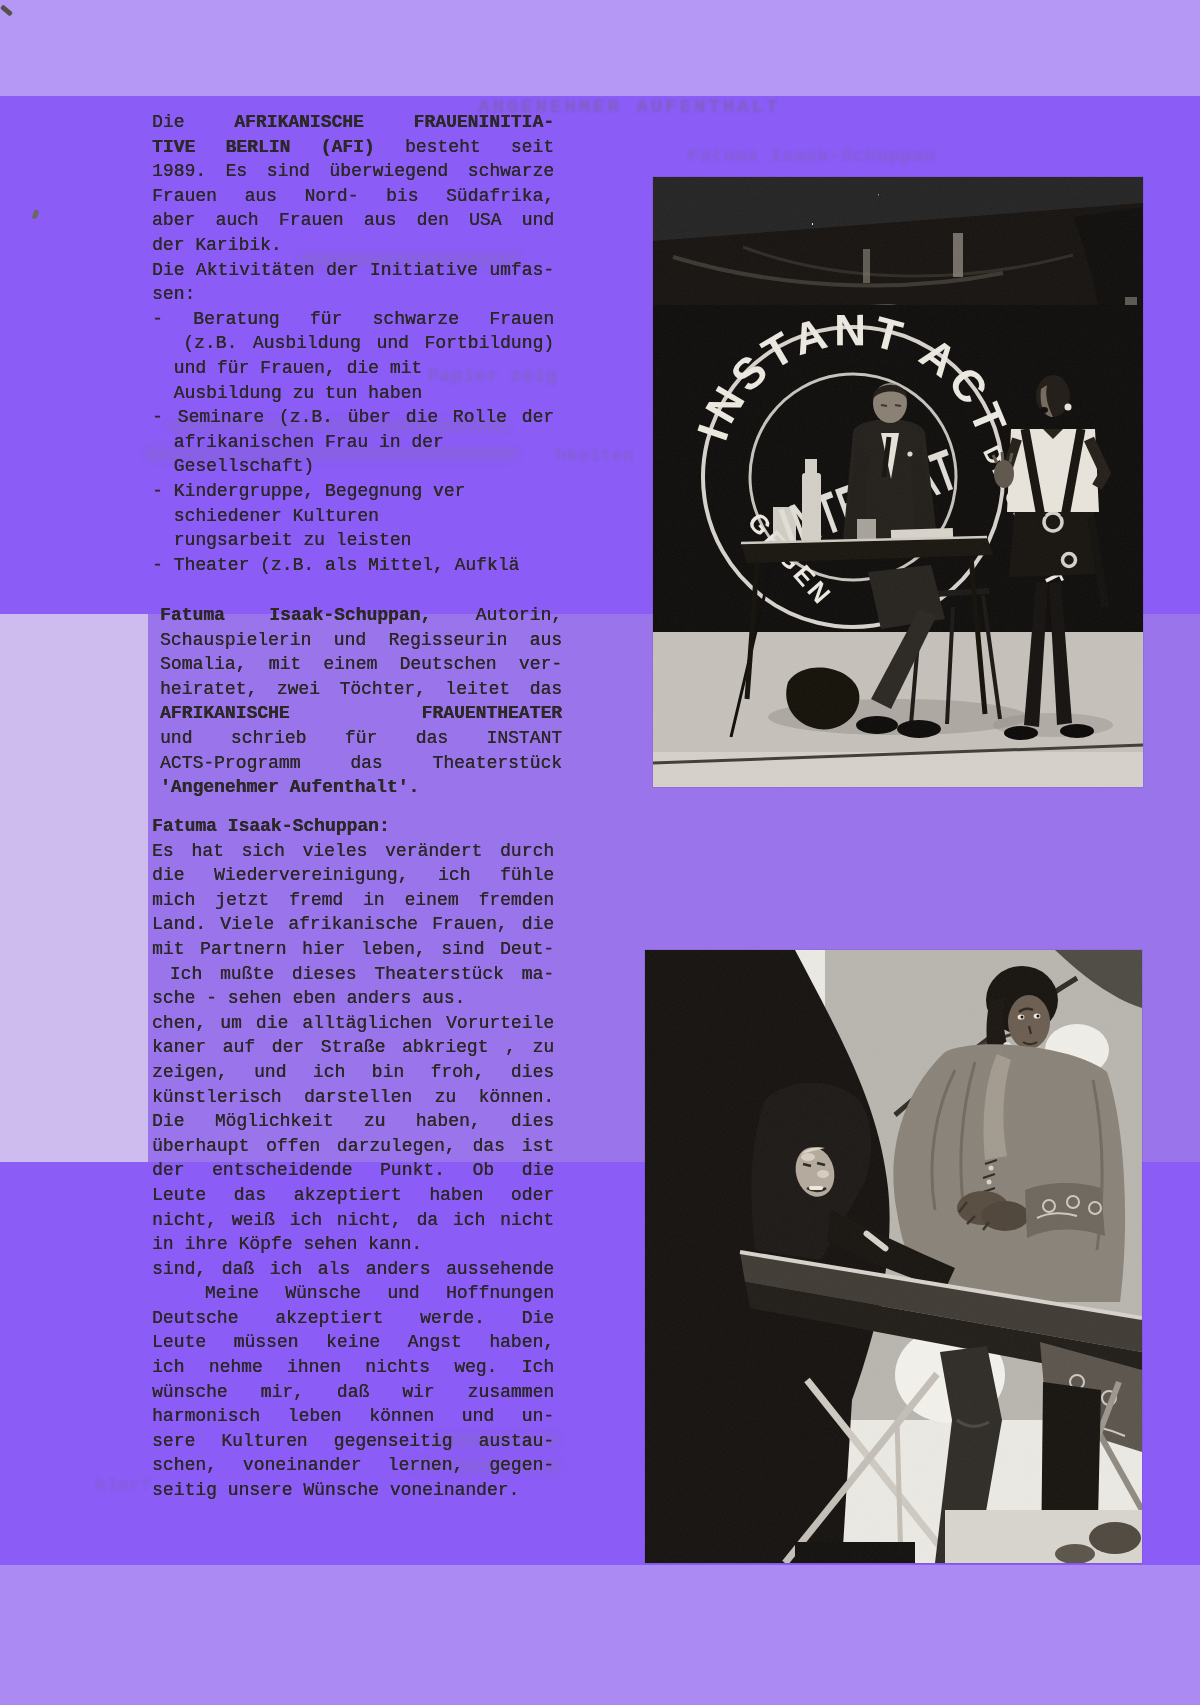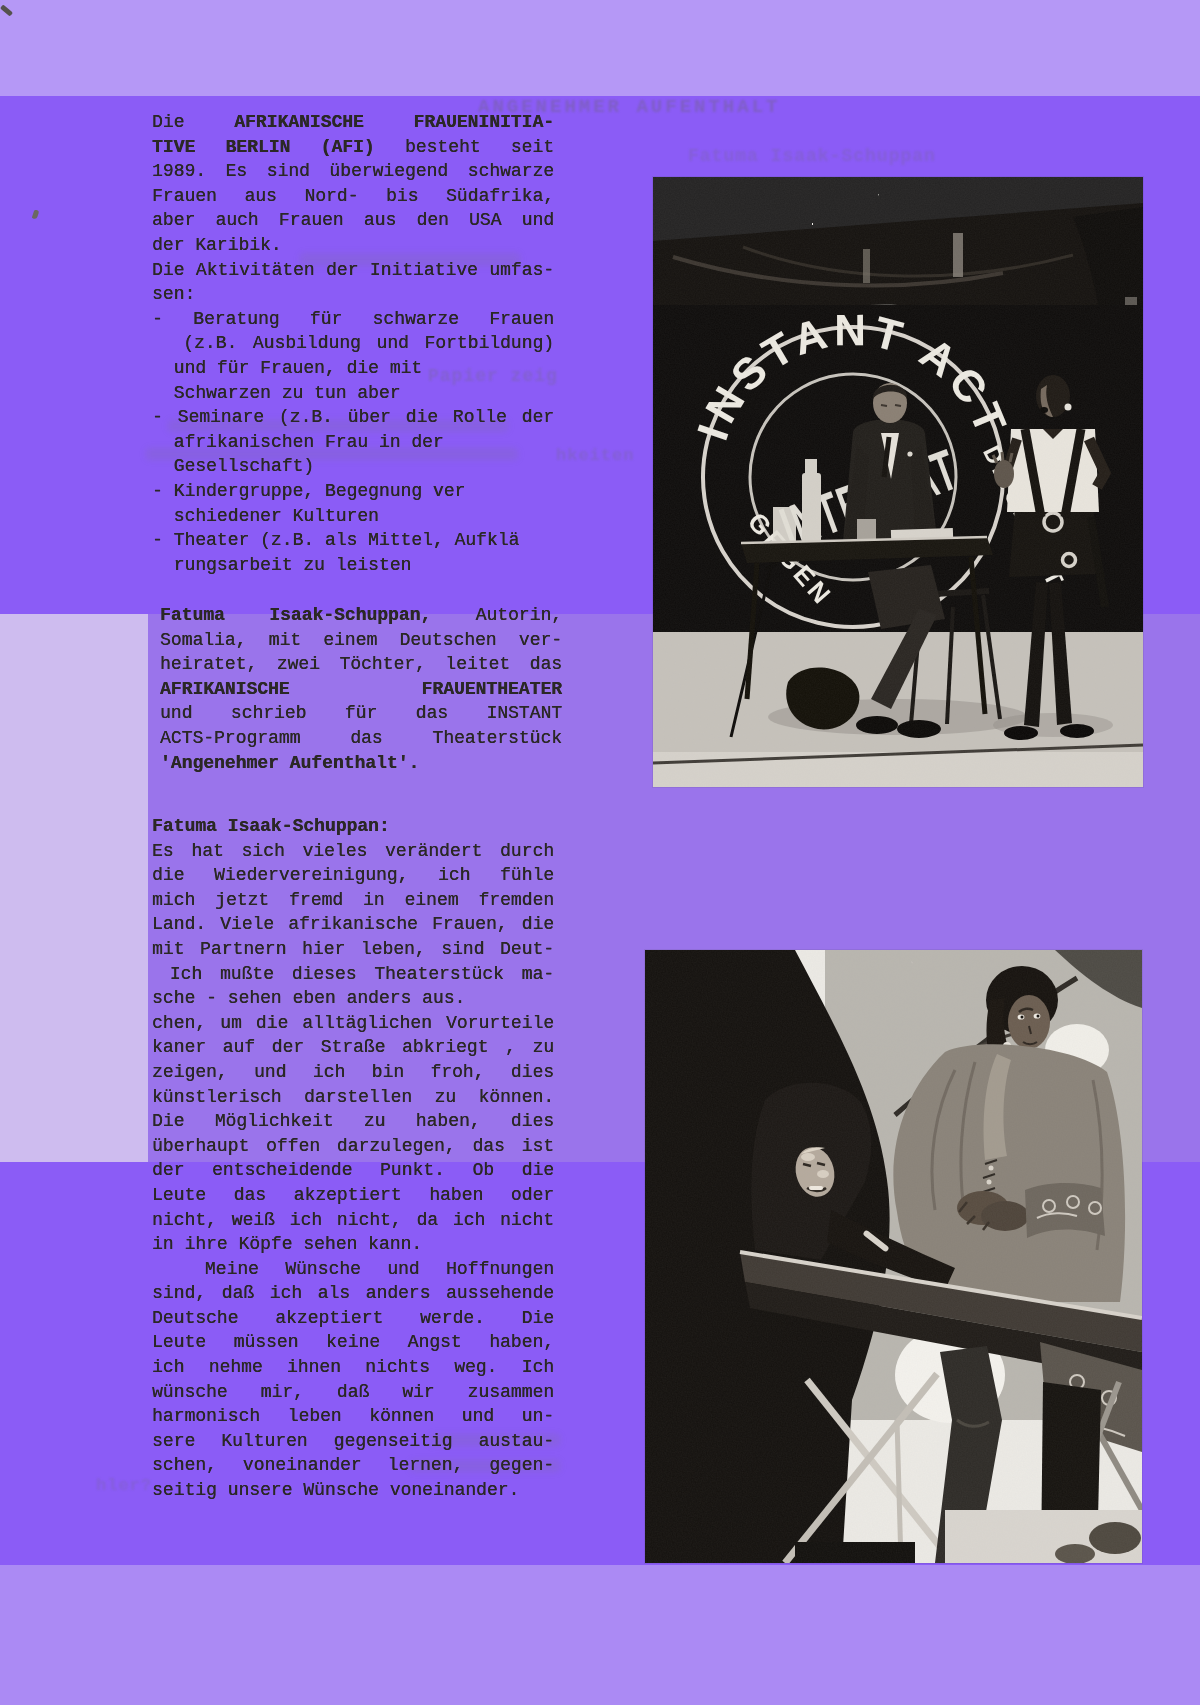--- a/index.html
+++ b/index.html
@@ -89,31 +89,32 @@
       <div class="tl j"><b>TIVE BERLIN (AFI)</b> besteht seit</div>
       <div class="tl j">1989. Es sind überwiegend schwarze</div>
       <div class="tl j">Frauen aus Nord- bis Südafrika,</div>
       <div class="tl j">aber auch Frauen aus den USA und</div>
       <div class="tl">der Karibik.</div>
       <div class="tl j">Die Aktivitäten der Initiative umfas-</div>
       <div class="tl">sen:</div>
       <div class="tl j">- Beratung für schwarze Frauen</div>
       <div class="tl j">  (z.B. Ausbildung und Fortbildung)</div>
       <div class="tl">  und für Frauen, die mit</div>
-      <div class="tl">  Schwarzen zu tun aber</div>
+      <div class="tl">  Ausbildung zu tun haben</div>
       <div class="tl j">- Seminare (z.B. über die Rolle der</div>
       <div class="tl">  afrikanischen Frau in der</div>
       <div class="tl">  Gesellschaft)</div>
       <div class="tl">- Kindergruppe, Begegnung ver</div>
       <div class="tl">  schiedener Kulturen</div>
+      <div class="tl">  rungsarbeit zu leisten</div>
       <div class="tl">- Theater (z.B. als Mittel, Aufklä</div>
-      <div class="tl">  rungsarbeit zu leisten</div>
     </div>
   <div class="textcol" id="block-fatuma-bio">
       <div class="tl j"><b>Fatuma Isaak-Schuppan,</b> Autorin,</div>
+      <div class="tl j">Schauspielerin und Regisseurin aus</div>
       <div class="tl j">Somalia, mit einem Deutschen ver-</div>
       <div class="tl j">heiratet, zwei Töchter, leitet das</div>
       <div class="tl j"><b>AFRIKANISCHE FRAUENTHEATER</b></div>
       <div class="tl j">und schrieb für das INSTANT</div>
       <div class="tl j">ACTS-Programm das Theaterstück</div>
       <div class="tl"><b>'Angenehmer Aufenthalt'.</b></div>
     </div>
   <div class="textcol" id="block-fatuma-quote">
       <div class="tl"><b>Fatuma Isaak-Schuppan:</b></div>
       <div class="tl j">Es hat sich vieles verändert durch</div>
@@ -126,22 +127,22 @@
       <div class="tl j">chen, um die alltäglichen Vorurteile</div>
       <div class="tl j">kaner auf der Straße abkriegt , zu</div>
       <div class="tl j">zeigen, und ich bin froh, dies</div>
       <div class="tl j">künstlerisch darstellen zu können.</div>
       <div class="tl j">Die Möglichkeit zu haben, dies</div>
       <div class="tl j">überhaupt offen darzulegen, das ist</div>
       <div class="tl j">der entscheidende Punkt. Ob die</div>
       <div class="tl j">Leute das akzeptiert haben oder</div>
       <div class="tl j">nicht, weiß ich nicht, da ich nicht</div>
       <div class="tl">in ihre Köpfe sehen kann.</div>
+      <div class="tl j">sind, daß ich als anders aussehende</div>
       <div class="tl j">  Meine Wünsche und Hoffnungen</div>
-      <div class="tl j">sind, daß ich als anders aussehende</div>
       <div class="tl j">Deutsche akzeptiert werde. Die</div>
       <div class="tl j">Leute müssen keine Angst haben,</div>
       <div class="tl j">ich nehme ihnen nichts weg. Ich</div>
       <div class="tl j">wünsche mir, daß wir zusammen</div>
       <div class="tl j">harmonisch leben können und un-</div>
       <div class="tl j">sere Kulturen gegenseitig austau-</div>
       <div class="tl j">schen, voneinander lernen, gegen-</div>
       <div class="tl">seitig unsere Wünsche voneinander.</div>
     </div>
 

